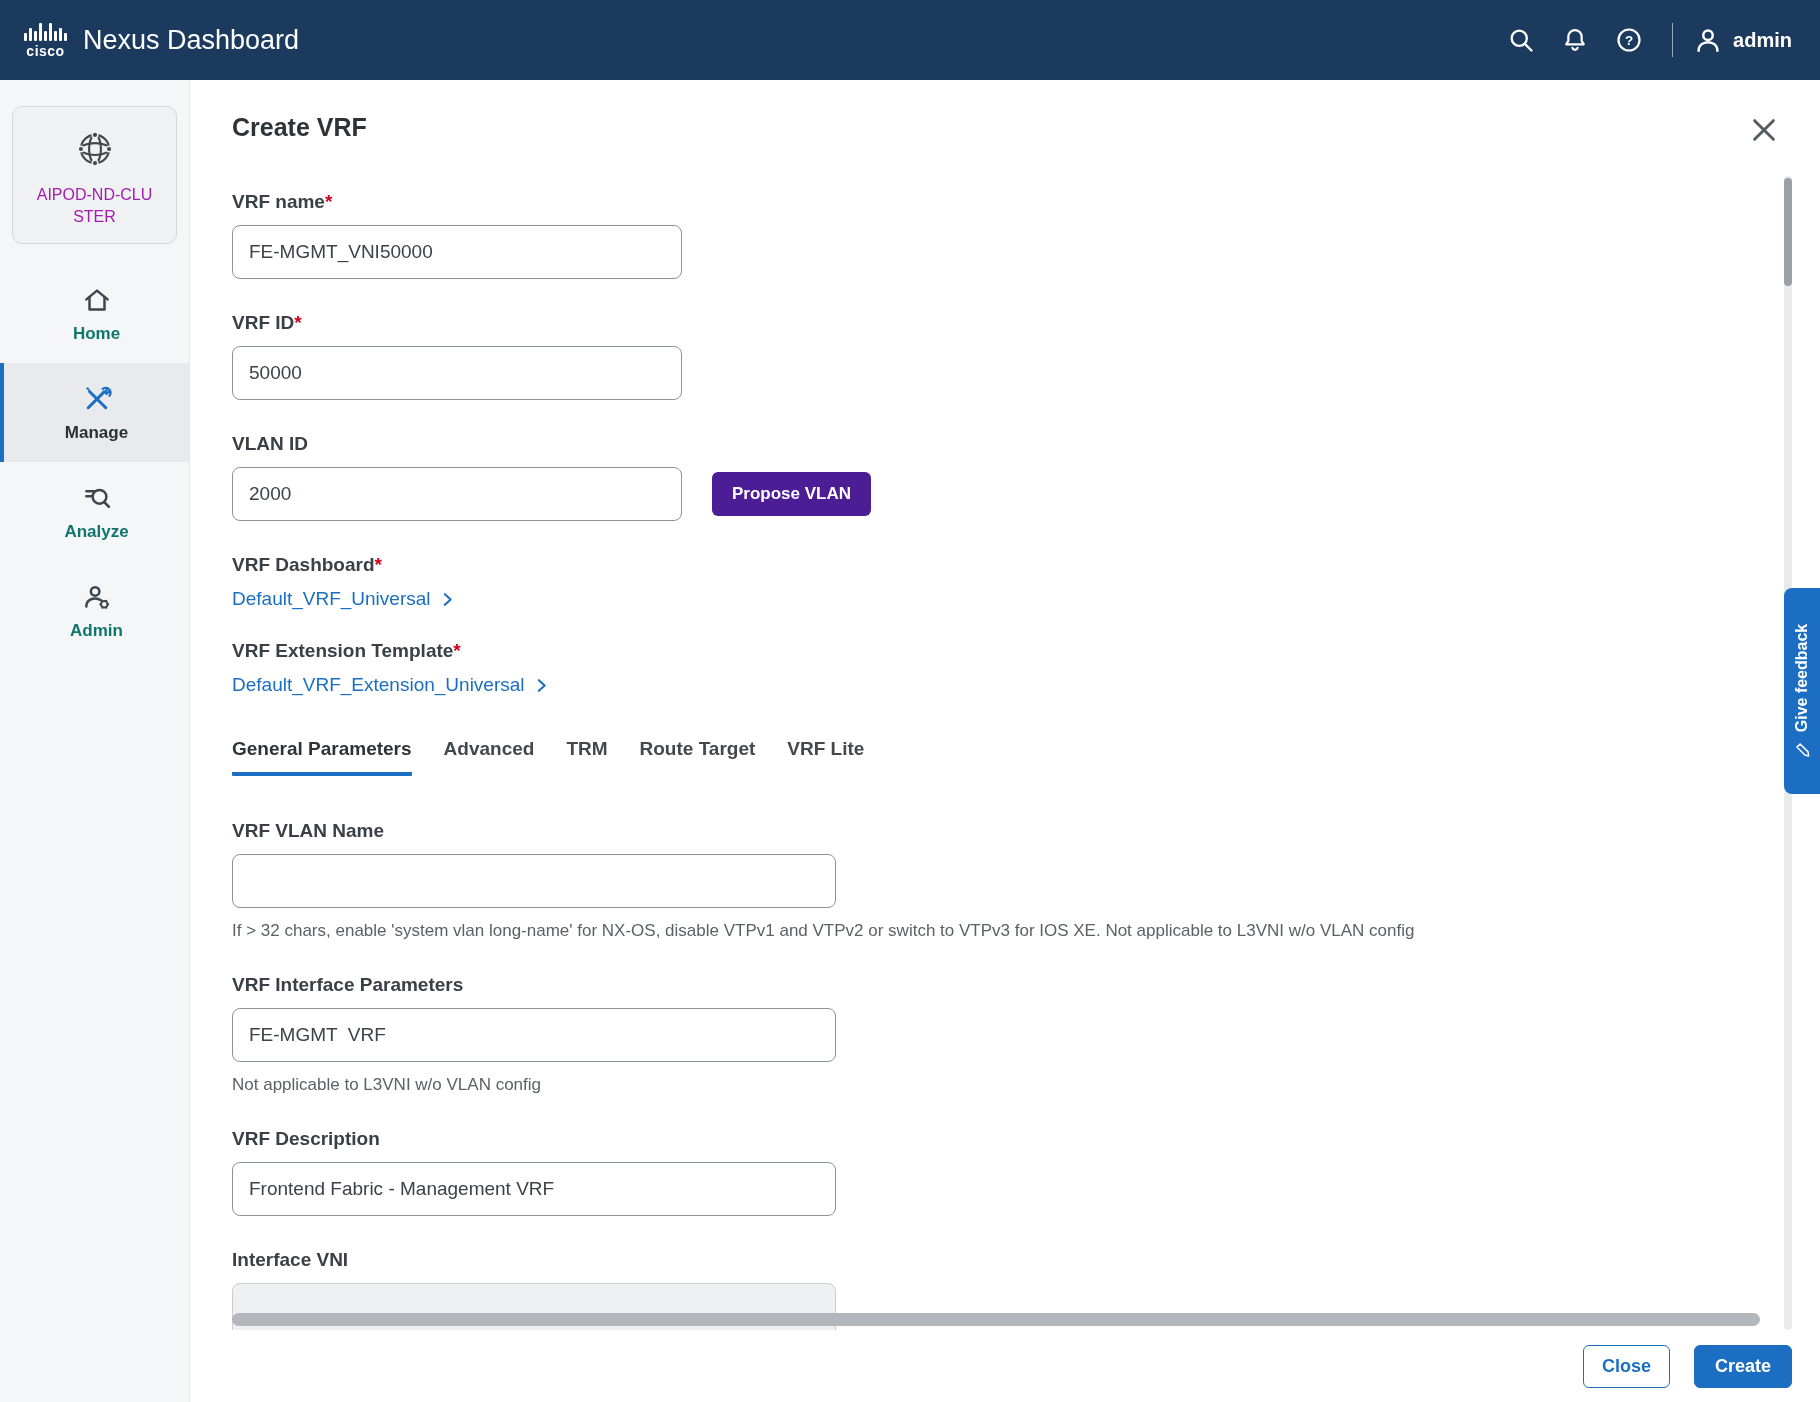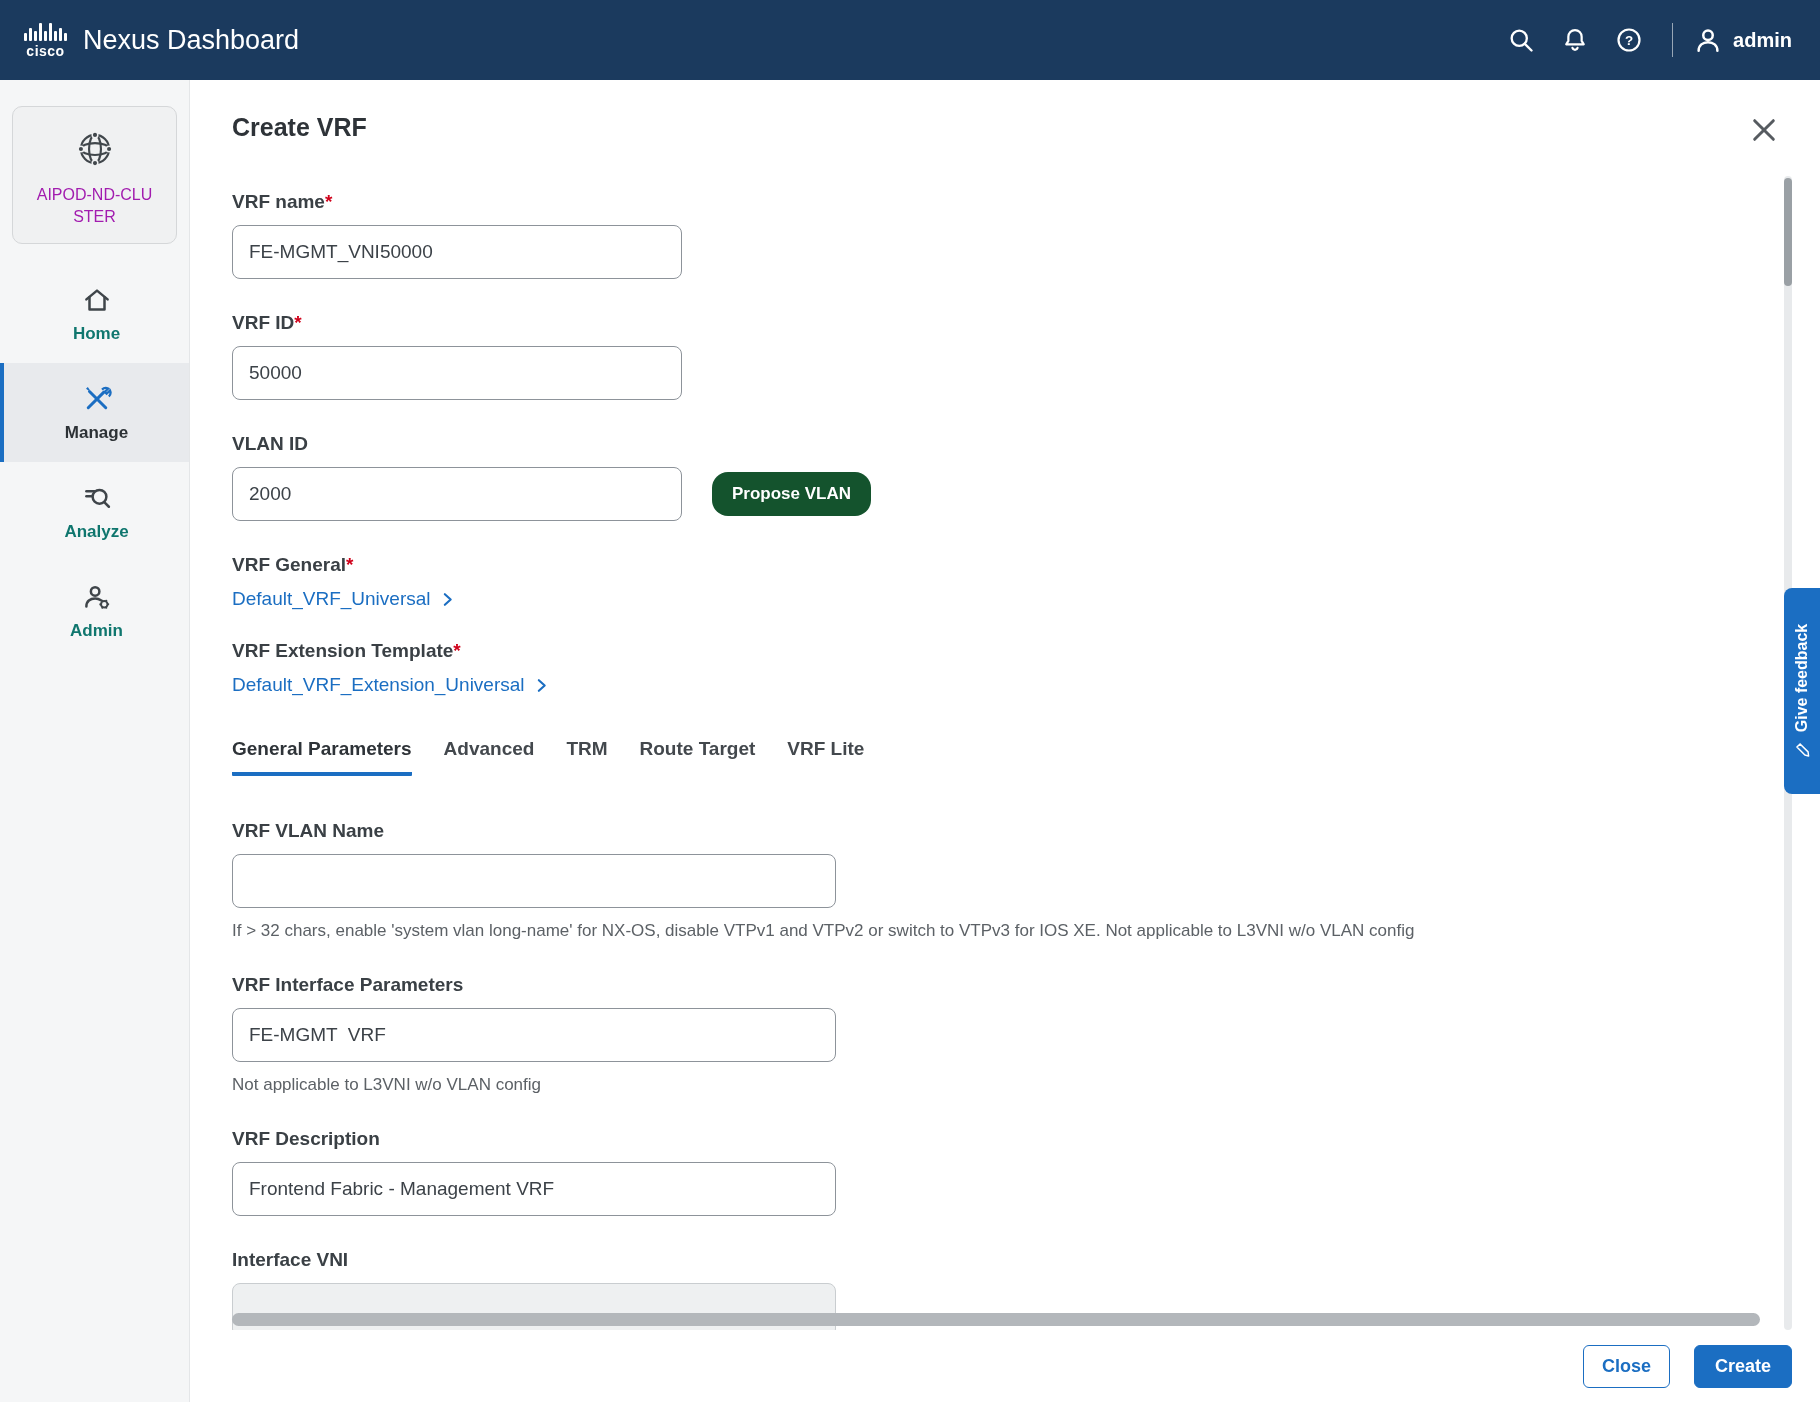--- a/index.html
+++ b/index.html
@@ -57,21 +57,21 @@
   .group { margin-bottom:33px; }
   .field-label { font-size:19px; font-weight:700; color:#3a4045; margin-bottom:12px; display:block; }
   .req { color:#d0021b; font-weight:700; }
   .input {
     width:450px; height:54px; box-sizing:border-box; border:1.7px solid #8d939a; border-radius:8px;
     font-size:19px; color:#3c4248; padding:0 16px; font-family:inherit; background:#fff; outline:none;
   }
   .input.wide { width:604px; }
   .input:disabled { background:#eef0f1; border-color:#c9cdd0; }
   .row { display:flex; align-items:center; gap:30px; }
-  .btn-gray { background:#14532d; color:#fff; border:none; border-radius:16px; font-size:17px;
+  .btn-gray { background:#4c1d95; color:#fff; border:none; border-radius:6px; font-size:17px;
     font-weight:700; padding:12px 20px; cursor:pointer; font-family:inherit; }
   .link-row { display:flex; align-items:center; gap:8px; color:#1b6ec2; font-size:19px;
     cursor:pointer; margin-top:4px; width:max-content; }
   .link-text { color:#1b6ec2; }
   .help { font-size:17px; color:#5c6166; margin-top:13px; }
   .group.tpl { margin-bottom:30px; }
 
   .tabs { display:flex; gap:32px; margin:42px 0 44px; }
   .tab { font-size:19px; font-weight:600; color:#43484d; padding-bottom:12px; cursor:pointer;
     border-bottom:4px solid transparent; }
@@ -232,21 +232,21 @@
 
     <div class="group">
       <span class="field-label"><span>VLAN ID</span></span>
       <div class="row">
         <input class="input" type="text" value="2000" style="">
         <button class="btn-gray">Propose VLAN</button>
       </div>
     </div>
 
     <div class="group tpl">
-      <span class="field-label"><span>VRF General</span><span class="req">*</span></span>
+      <span class="field-label"><span>VRF Dashboard</span><span class="req">*</span></span>
       <div class="link-row">
         <span class="link-text">Default_VRF_Universal</span>
         <svg viewBox="0 0 16 16" width="17" height="17" fill="none" stroke="#1b6ec2" stroke-width="2" stroke-linecap="round" stroke-linejoin="round">
             <polyline points="5.5,3 11,8 5.5,13"></polyline>
           </svg>
       </div>
     </div>
 
     <div class="group tpl">
       <span class="field-label"><span>VRF Extension Template</span><span class="req">*</span></span>

